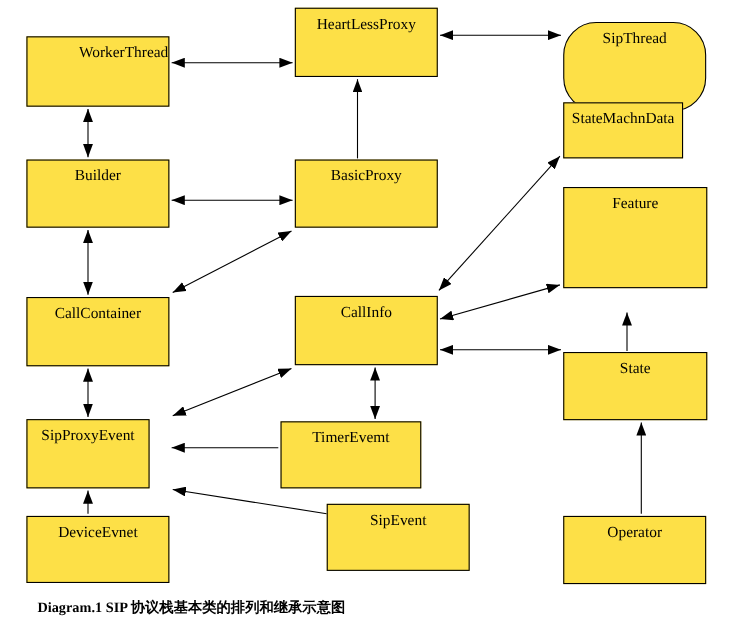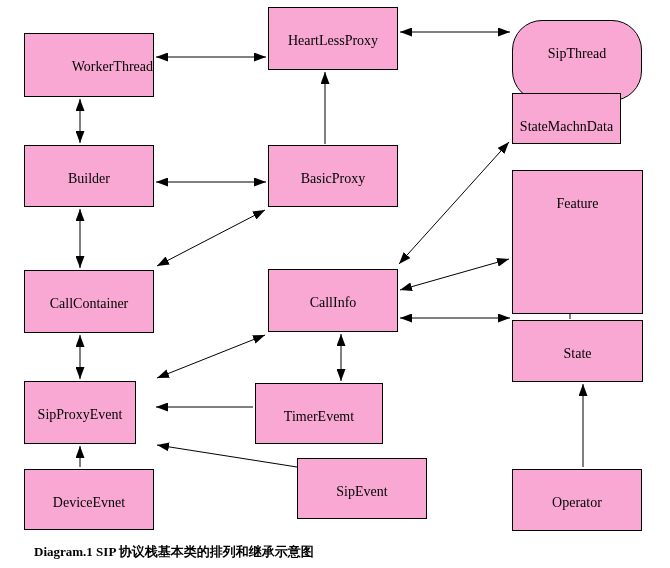--- a/index.html
+++ b/index.html
@@ -23,23 +23,23 @@
     height: 568px;
   }
   #edges line {
     stroke: #000000;
     stroke-width: 1;
   }
   .node {
     position: absolute;
     box-sizing: border-box;
     border: 1px solid #000000;
-    background: #f9a8d4;
+    background: #fde047;
     text-align: center;
-    padding-top: 23px;
+    padding-top: 5px;
   }
   .node-label {
     font-size: 14px;
     color: #000000;
     white-space: nowrap;
   }
   #caption {
     position: absolute;
     left: 12px;
     right: 0;
@@ -79,21 +79,21 @@
       <line x1="297" y1="467" x2="157" y2="445" marker-end="url(#ah)"></line>
       <line x1="80" y1="467" x2="80" y2="446" marker-end="url(#ah)"></line>
     </svg>
 
   <div class="node" style="left: 24px; top: 33px; width: 130px; height: 64px; text-align: right;"><span class="node-label">WorkerThread</span></div>
     <div class="node" style="left: 268px; top: 7px; width: 130px; height: 63px;"><span class="node-label">HeartLessProxy</span></div>
     <div class="node" style="left: 512px; top: 20px; width: 130px; height: 81px; border-radius: 30px;"><span class="node-label">SipThread</span></div>
     <div class="node" style="left: 24px; top: 145px; width: 130px; height: 62px;"><span class="node-label">Builder</span></div>
     <div class="node" style="left: 268px; top: 145px; width: 130px; height: 62px;"><span class="node-label">BasicProxy</span></div>
     <div class="node" style="left: 512px; top: 93px; width: 109px; height: 51px;"><span class="node-label">StateMachnData</span></div>
-    <div class="node" style="left: 512px; top: 170px; width: 131px; height: 144px;"><span class="node-label">Feature</span></div>
+    <div class="node" style="left: 512px; top: 170px; width: 131px; height: 92px;"><span class="node-label">Feature</span></div>
     <div class="node" style="left: 24px; top: 270px; width: 130px; height: 63px;"><span class="node-label">CallContainer</span></div>
     <div class="node" style="left: 268px; top: 269px; width: 130px; height: 63px;"><span class="node-label">CallInfo</span></div>
     <div class="node" style="left: 512px; top: 320px; width: 131px; height: 62px;"><span class="node-label">State</span></div>
     <div class="node" style="left: 24px; top: 381px; width: 112px; height: 63px;"><span class="node-label">SipProxyEvent</span></div>
     <div class="node" style="left: 255px; top: 383px; width: 128px; height: 61px;"><span class="node-label">TimerEvemt</span></div>
     <div class="node" style="left: 24px; top: 469px; width: 130px; height: 61px;"><span class="node-label">DeviceEvnet</span></div>
     <div class="node" style="left: 297px; top: 458px; width: 130px; height: 61px;"><span class="node-label">SipEvent</span></div>
     <div class="node" style="left: 512px; top: 469px; width: 130px; height: 62px;"><span class="node-label">Operator</span></div>
     <div id="caption">Diagram.1 SIP 协议栈基本类的排列和继承示意图</div>
 </div>

